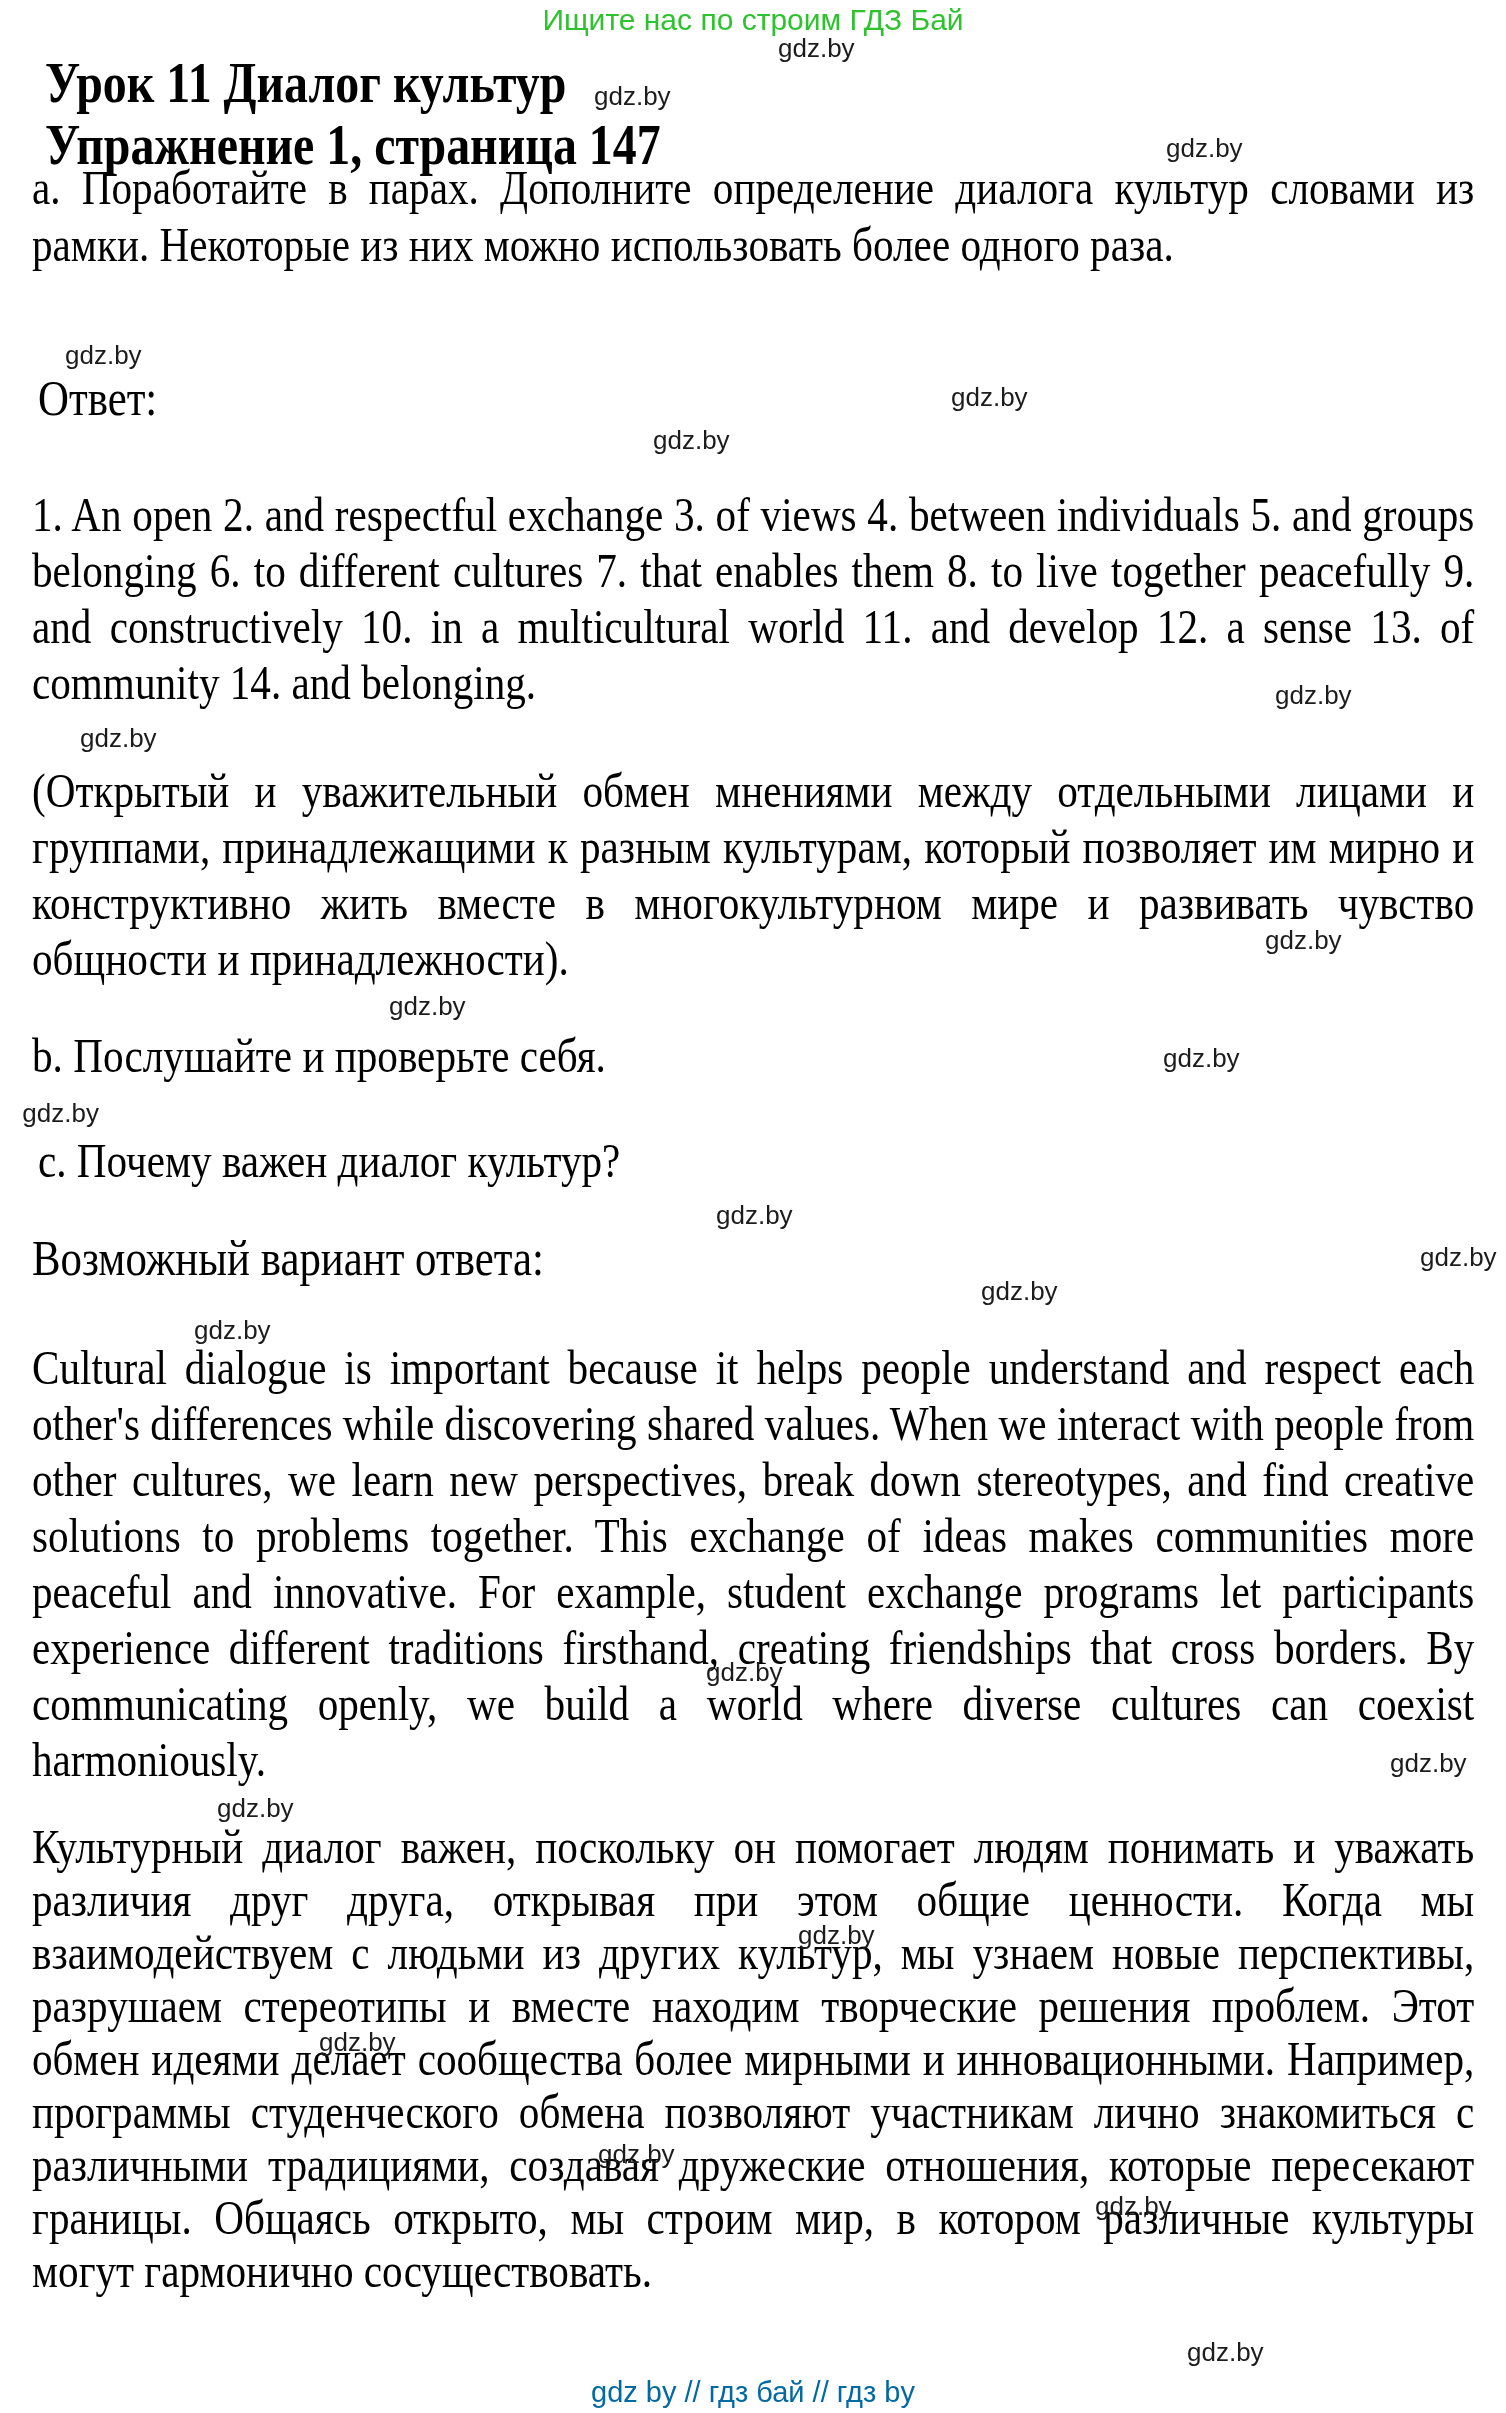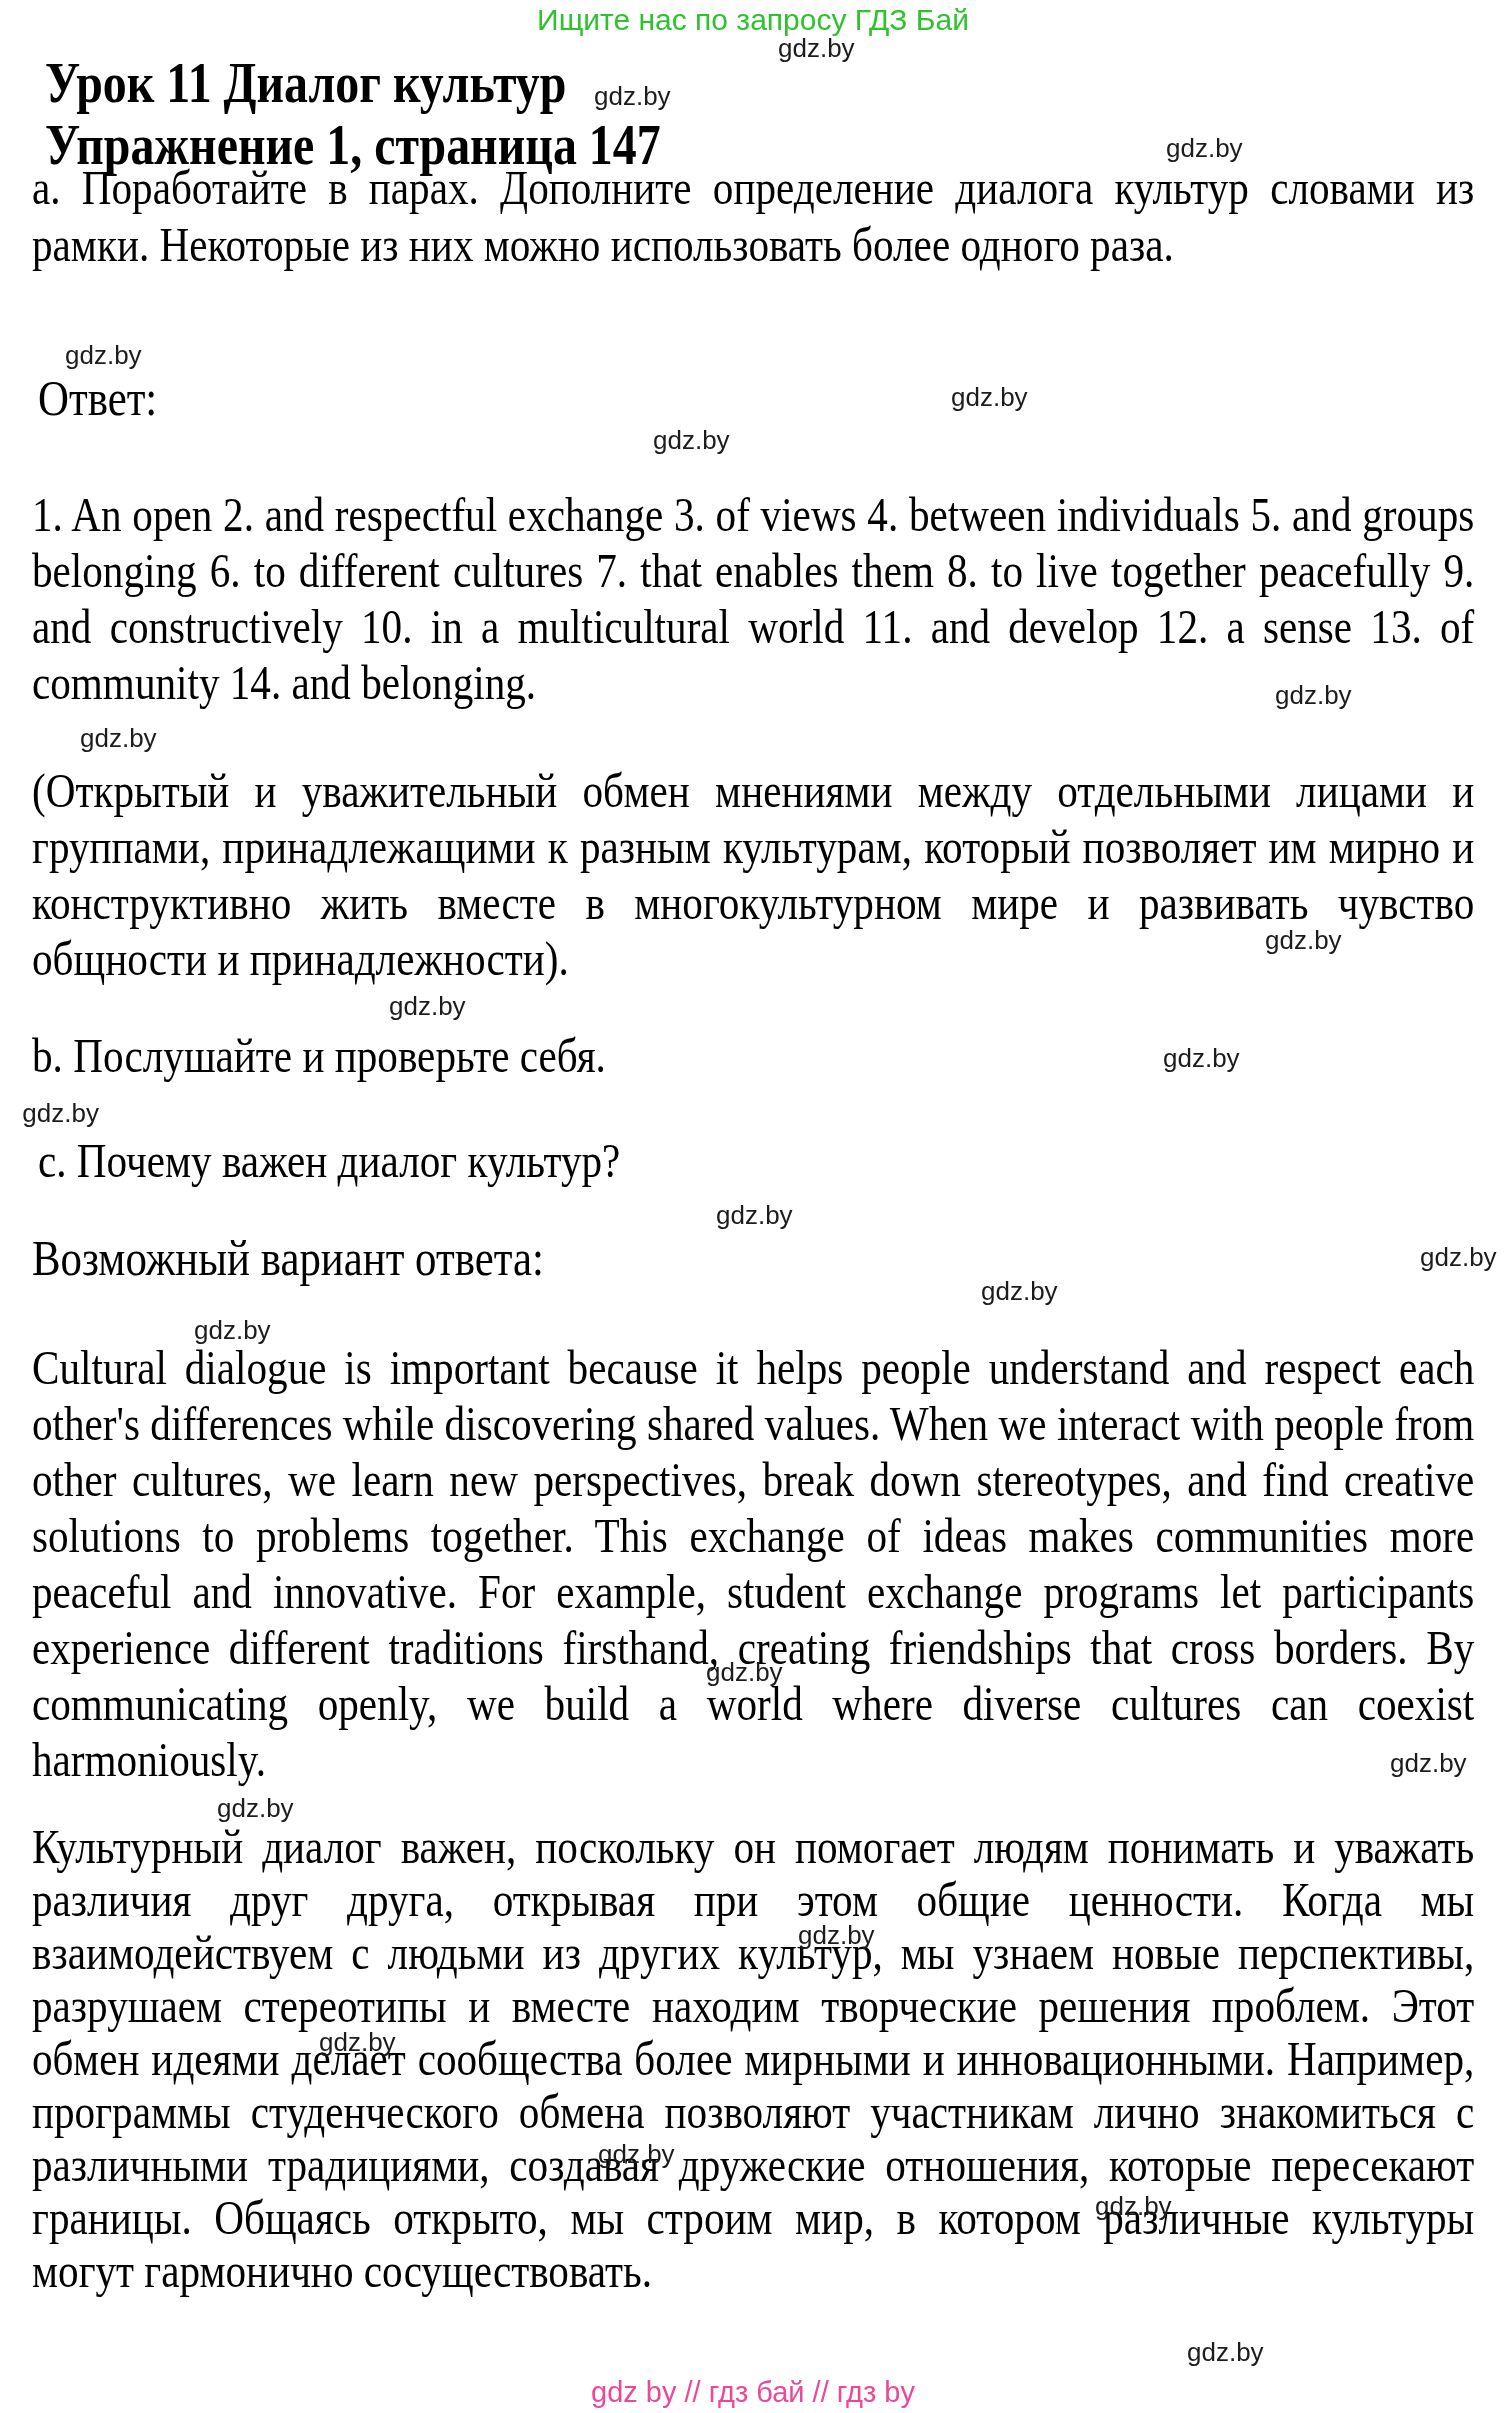--- a/index.html
+++ b/index.html
@@ -69,21 +69,21 @@
     color:#1c1c1c;
     white-space:nowrap;
     text-align:right;
   }
 </style>
 </head>
 <body>
 
 <div id="page">
 
-  <div class="banner" style="color: rgb(46, 195, 46);">Ищите нас по запросу ГДЗ Бай</div>
+  <div class="banner" style="color: rgb(46, 195, 46);">Ищите нас по строим ГДЗ Бай</div>
 
   <div class="heading cond" style="left:45px;top:54px;">Урок 11 Диалог культур</div>
   <div class="heading cond" style="left:45px;top:116px;">Упражнение 1, страница 147</div>
 
   <div class="para lead71 cond" style="top:159px;">a. Поработайте в парах. Дополните определение диалога культур словами из рамки. Некоторые из них можно использовать более одного раза.</div>
 
   <div class="label cond" style="left:38px;top:373px;">Ответ:</div>
 
   <div class="para cond" style="top:487px;">1. An open 2. and respectful exchange 3. of views 4. between individuals 5. and groups belonging 6. to different cultures 7. that enables them 8. to live together peacefully 9. and constructively 10. in a multicultural world 11. and develop 12. a sense 13. of community 14. and belonging.</div>
 
@@ -92,21 +92,21 @@
   <div class="taskline cond" style="left:32px;top:1031px;">b. Послушайте и проверьте себя.</div>
 
   <div class="taskline cond" style="left:38px;top:1136px;">c. Почему важен диалог культур?</div>
 
   <div class="label cond" style="left:32px;top:1233px;">Возможный вариант ответа:</div>
 
   <div class="para cond" style="top:1340px;">Cultural dialogue is important because it helps people understand and respect each other's differences while discovering shared values. When we interact with people from other cultures, we learn new perspectives, break down stereotypes, and find creative solutions to problems together. This exchange of ideas makes communities more peaceful and innovative. For example, student exchange programs let participants experience different traditions firsthand, creating friendships that cross borders. By communicating openly, we build a world where diverse cultures can coexist harmoniously.</div>
 
   <div class="para tight cond" style="top:1820px;">Культурный диалог важен, поскольку он помогает людям понимать и уважать различия друг друга, открывая при этом общие ценности. Когда мы взаимодействуем с людьми из других культур, мы узнаем новые перспективы, разрушаем стереотипы и вместе находим творческие решения проблем. Этот обмен идеями делает сообщества более мирными и инновационными. Например, программы студенческого обмена позволяют участникам лично знакомиться с различными традициями, создавая дружеские отношения, которые пересекают границы. Общаясь открыто, мы строим мир, в котором различные культуры могут гармонично сосуществовать.</div>
 
-  <div class="footer" style="color: #ec4899;">gdz by  //  гдз бай  //  гдз by</div>
+  <div class="footer" style="color: #0369a1;">gdz by  //  гдз бай  //  гдз by</div>
 
   <div id="wm-layer">
       <span class="wm" style="left: 778px; top: 34px;">gdz.by</span>
       <span class="wm" style="left: 594px; top: 82px;">gdz.by</span>
       <span class="wm" style="left: 1166px; top: 134px;">gdz.by</span>
       <span class="wm" style="left: 65px; top: 341px;">gdz.by</span>
       <span class="wm" style="left: 951px; top: 383px;">gdz.by</span>
       <span class="wm" style="left: 653px; top: 426px;">gdz.by</span>
       <span class="wm" style="left: 1275px; top: 681px;">gdz.by</span>
       <span class="wm" style="left: 80px; top: 724px;">gdz.by</span>

